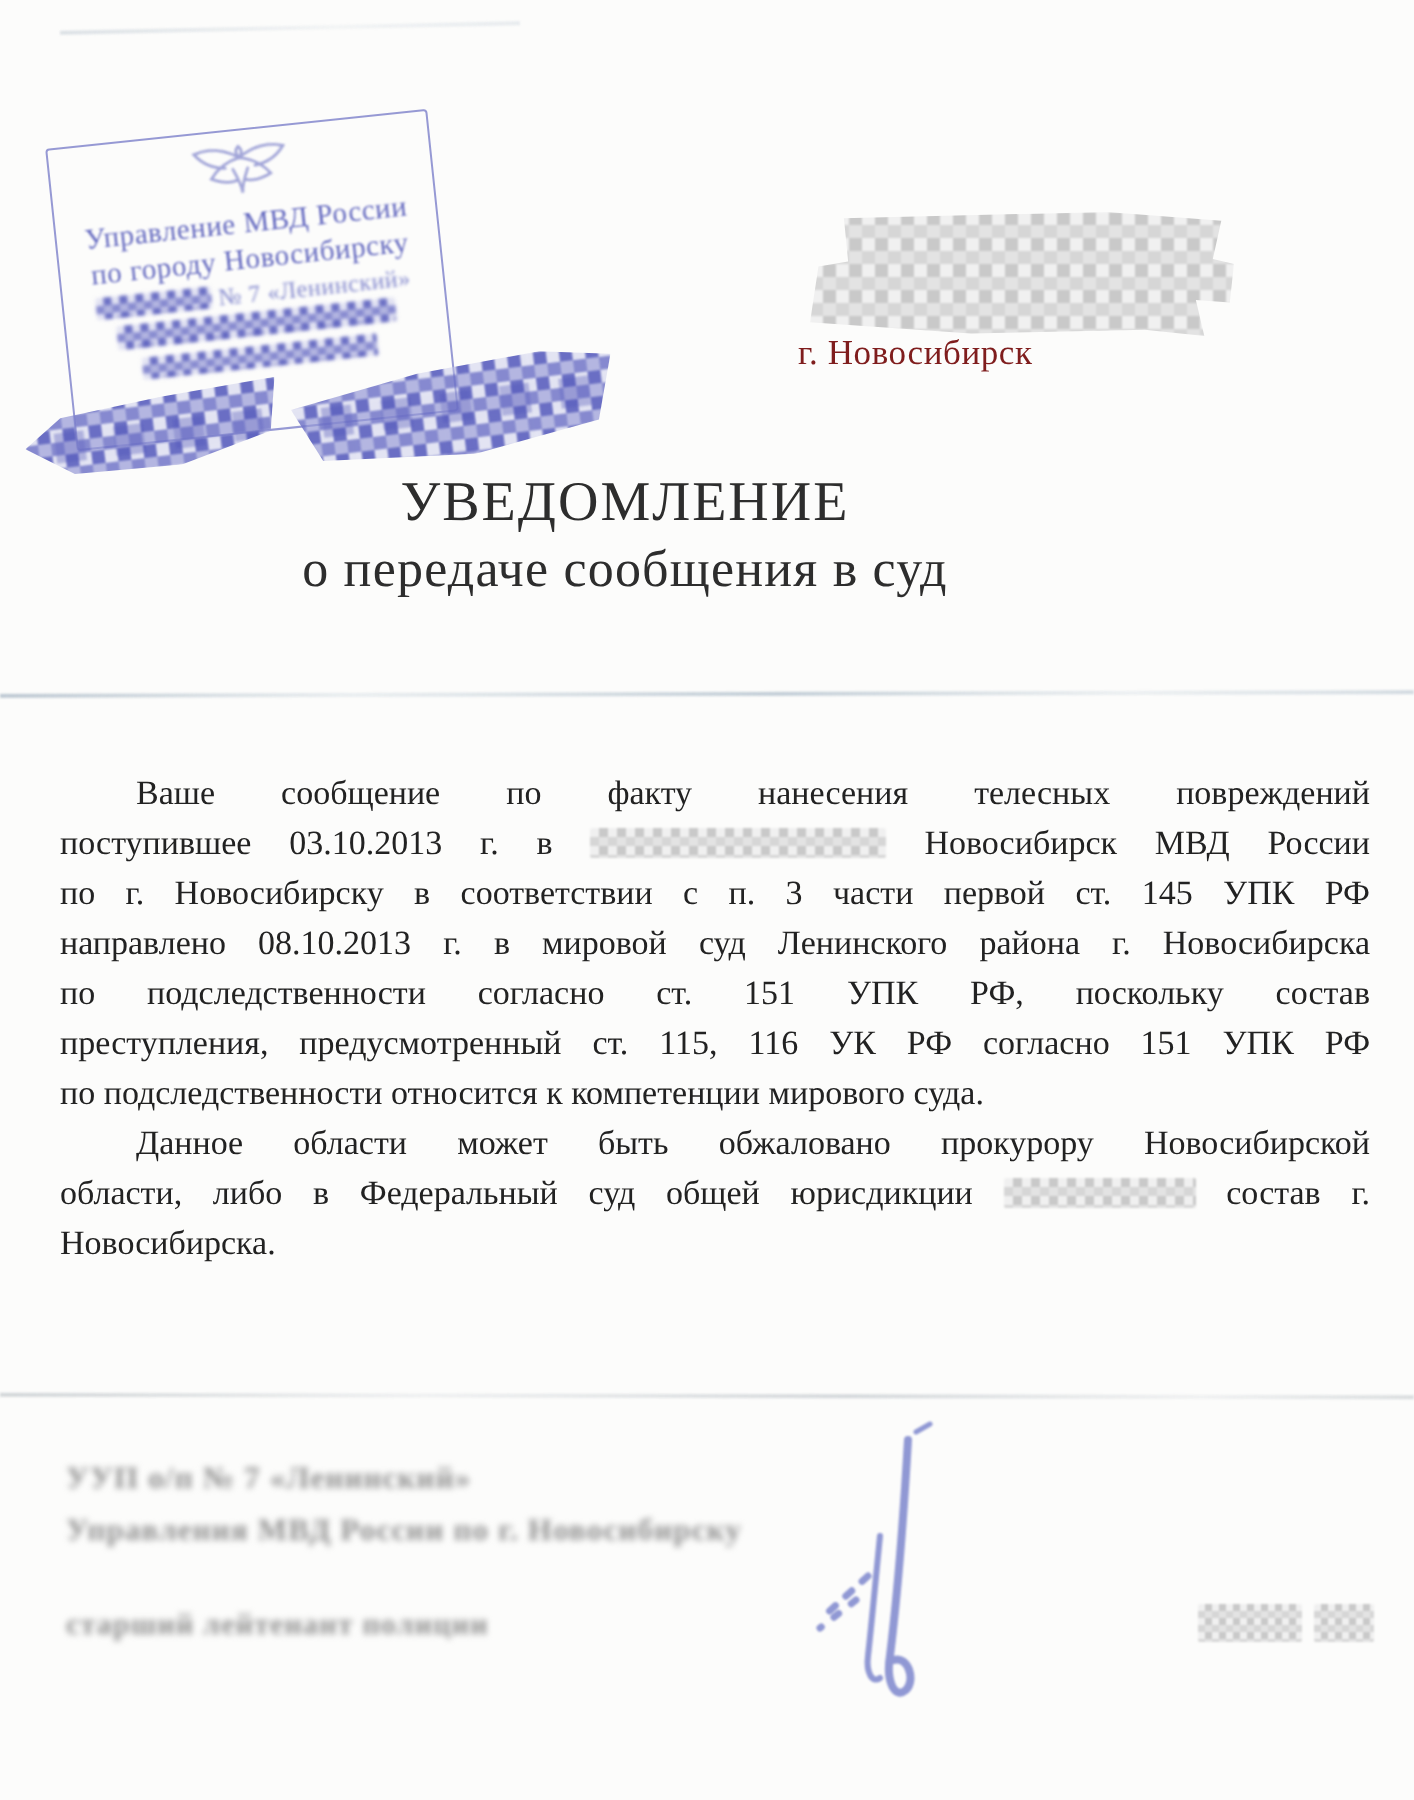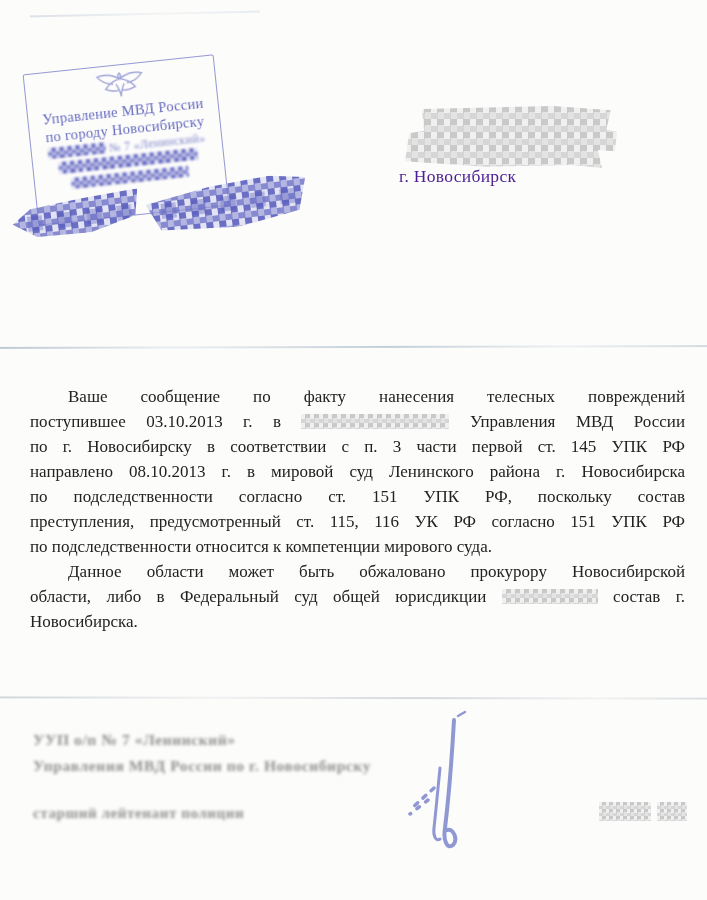--- a/index.html
+++ b/index.html
@@ -42,21 +42,21 @@
   .stamp-redact{display:inline-block;vertical-align:-1px;--tile:8px;border-radius:1px;}
   .stamp-hw{position:absolute;--tile:13px;}
   .hw-a{left:12px;top:196px;width:128px;height:38px;transform:rotate(-7deg);
     clip-path:polygon(0% 55%,15% 20%,55% 8%,100% 0%,96% 70%,60% 100%,18% 95%);}
   .hw-b{left:146px;top:181px;width:162px;height:47px;transform:rotate(-7deg);
     clip-path:polygon(0% 30%,40% 8%,78% 0%,100% 12%,94% 80%,55% 100%,8% 88%);}
 
   
   .addr-redact{position:absolute;left:405px;top:106px;width:212px;height:62px;--tile:13px;
     clip-path:polygon(8% 5%,70% 0%,97% 7%,95% 38%,100% 42%,99% 73%,91% 71%,93% 100%,79% 95%,38% 98%,0% 89%,2% 44%,9% 40%);}
-  .addr-city{position:absolute;left:399px;top:166px;font-size:17.5px;color:#4c1d95;letter-spacing:.3px;}
+  .addr-city{position:absolute;left:399px;top:166px;font-size:17.5px;color:#7f1d1d;letter-spacing:.3px;}
 
   
   .title-block{position:absolute;left:30px;top:237px;width:565px;text-align:center;color:#2d2d2d;}
   .title-1{font-size:28px;letter-spacing:1px;line-height:30px;}
   .title-2{font-size:26px;letter-spacing:.6px;line-height:30px;margin-top:3px;}
 
   
   .body-block{position:absolute;left:30px;top:384px;width:655px;font-size:17px;line-height:25px;color:#222;}
   .line{text-align:justify;text-align-last:justify;white-space:nowrap;}
   .line.last{text-align:center;text-align-last:left;}
@@ -106,29 +106,33 @@
     <div class="stamp-line small">
       <span class="stamp-redact mosaic mosaic-blue" style="width:118px;height:11px;"></span>
     </div>
   </div>
   <div class="stamp-hw hw-a mosaic mosaic-blue"></div>
   <div class="stamp-hw hw-b mosaic mosaic-blue"></div>
 
   <div class="addr-redact mosaic mosaic-grey"></div>
   <div class="addr-city">г. Новосибирск</div>
 
+  <div class="title-block">
+    <div class="title-1">УВЕДОМЛЕНИЕ</div>
+    <div class="title-2">о передаче сообщения в суд</div>
+  </div>
 
   <div class="crease crease-mid"></div>
 
   <div class="body-block">
     <div class="line indent">Ваше сообщение по факту нанесения телесных повреждений</div>
     <div class="line">
       <span>поступившее 03.10.2013 г. в</span>
       <span class="inline-redact w148 mosaic mosaic-grey"></span>
-      <span>Управления МВД России</span>
+      <span>Новосибирск МВД России</span>
     </div>
     <div class="line">по г. Новосибирску в соответствии с п. 3 части первой ст. 145 УПК РФ</div>
     <div class="line">направлено 08.10.2013 г. в мировой суд Ленинского района г. Новосибирска</div>
     <div class="line">по подследственности согласно ст. 151 УПК РФ, поскольку состав</div>
     <div class="line">преступления, предусмотренный ст. 115, 116 УК РФ согласно 151 УПК РФ</div>
     <div class="line last">по подследственности относится к компетенции мирового суда.</div>
     <div class="line indent">Данное области может быть обжаловано прокурору Новосибирской</div>
     <div class="line">
       <span>области, либо в Федеральный суд общей юрисдикции</span>
       <span class="inline-redact w96 mosaic mosaic-grey"></span>

